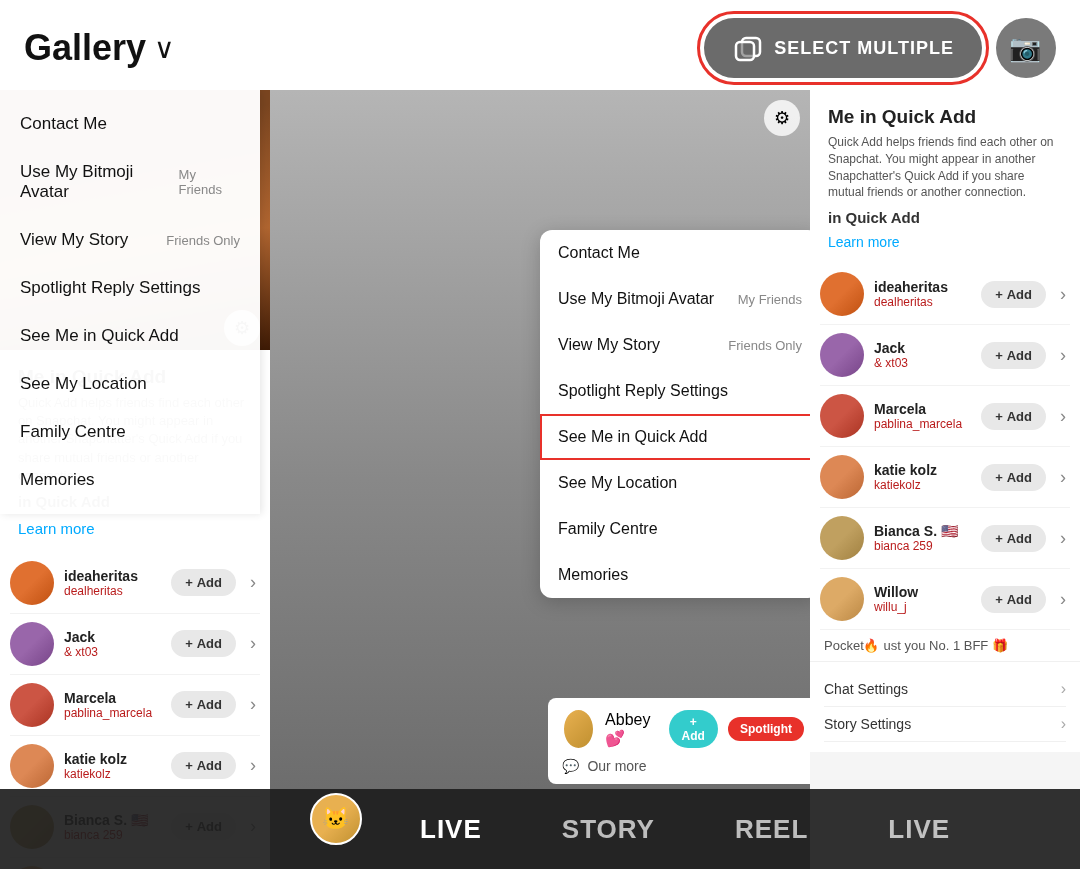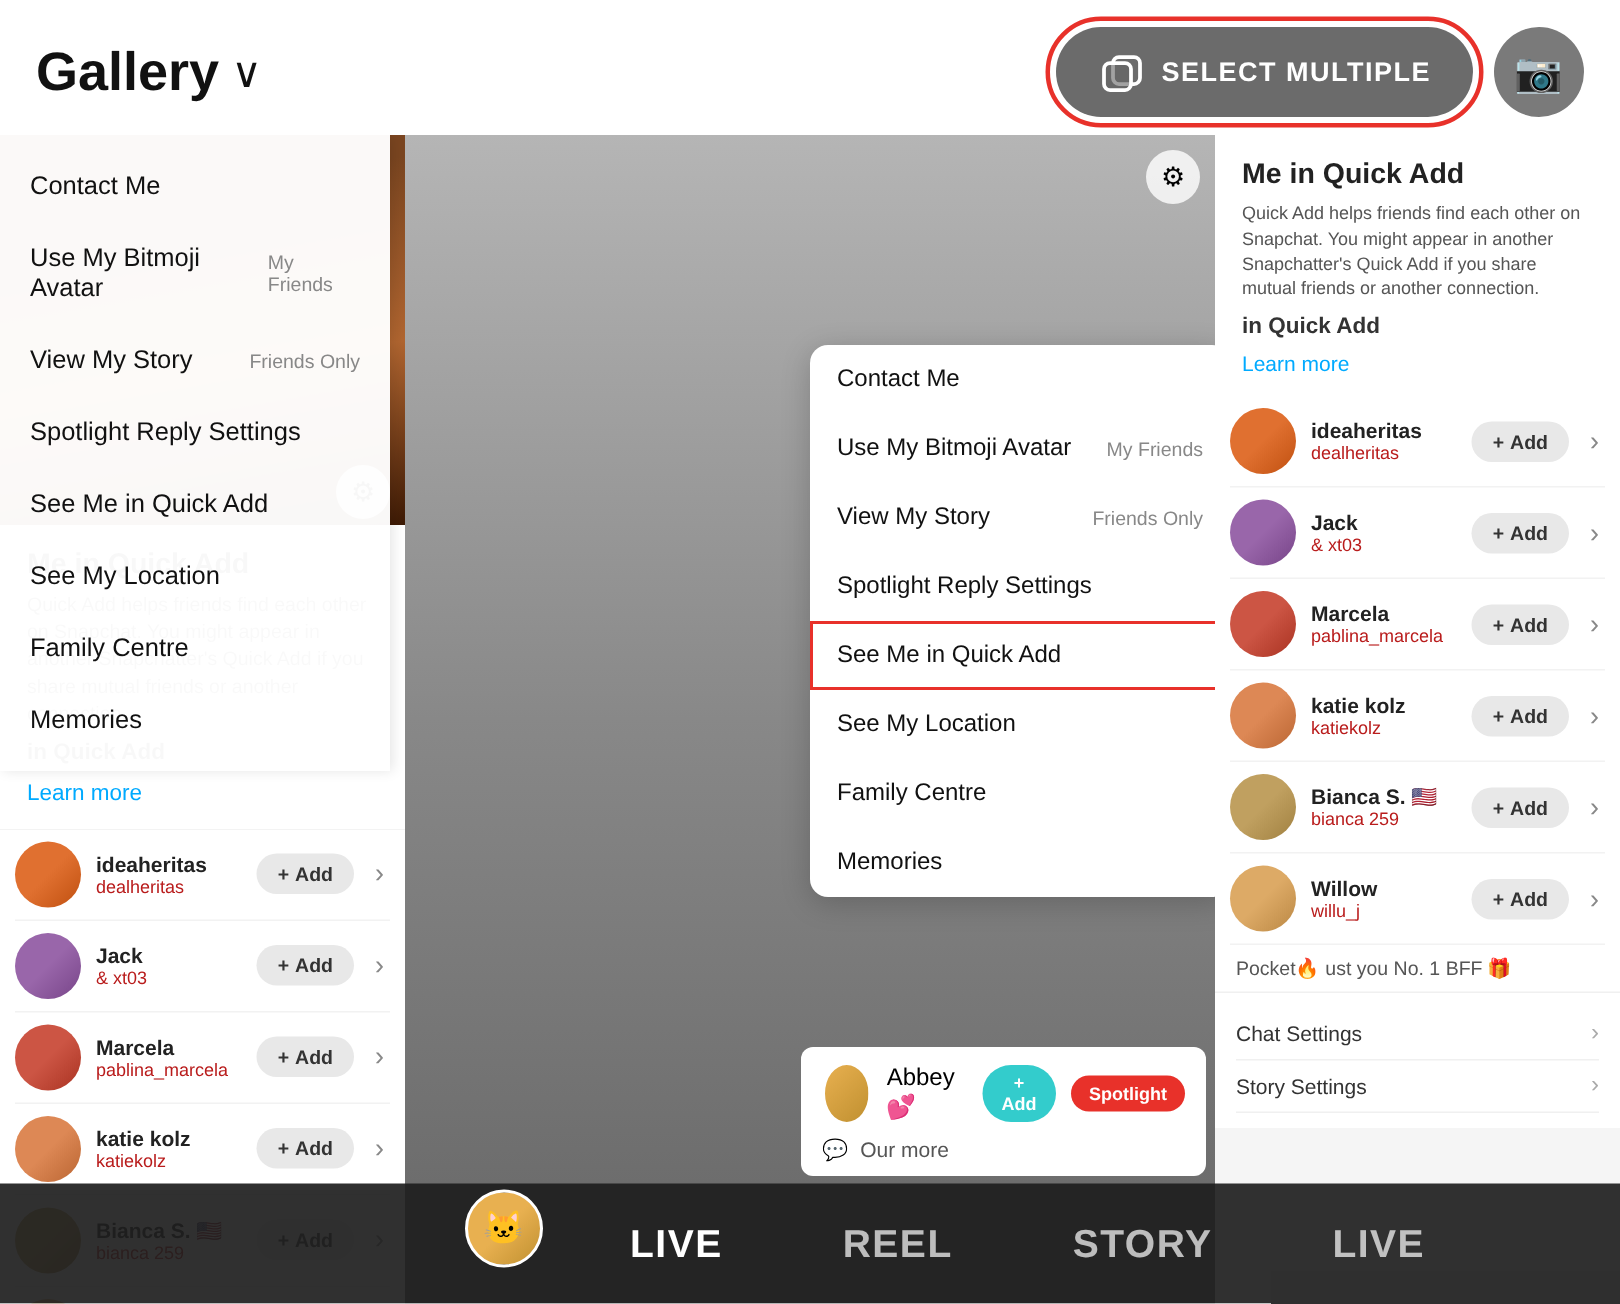--- a/index.html
+++ b/index.html
@@ -349,21 +349,21 @@
       padding: 8px 0;
       border-bottom: 1px solid #f0f0f0;
     }
     .right-bottom-label { font-size: 14px; color: #333; }
     .right-bottom-arrow { font-size: 16px; color: #aaa; }
 
     
     .center-bottom {
       position: absolute;
       bottom: 85px;
-      left: 264px;
+      left: 278px;
       width: 270px;
       background: #fff;
       border-radius: 8px;
       padding: 10px 14px;
       z-index: 15;
       display: flex;
       flex-direction: column;
       gap: 8px;
     }
     .center-bottom-chat {
@@ -655,22 +655,22 @@
       <span class="sidebar-item-label">Memories</span>
     </div>
   </div>
 
   <div class="bottom-bar">
     <div class="bottom-avatar">🐱</div>
     <div class="bottom-tab active">
       <span>LIVE</span>
     </div>
     <div class="bottom-tab">
+      <span>STORY</span>
+    </div>
+    <div class="bottom-tab">
       <span>REEL</span>
-    </div>
-    <div class="bottom-tab">
-      <span>STORY</span>
     </div>
     <div class="bottom-tab">
       <span>LIVE</span>
     </div>
   </div>
 </div>
 
 </body></html>

